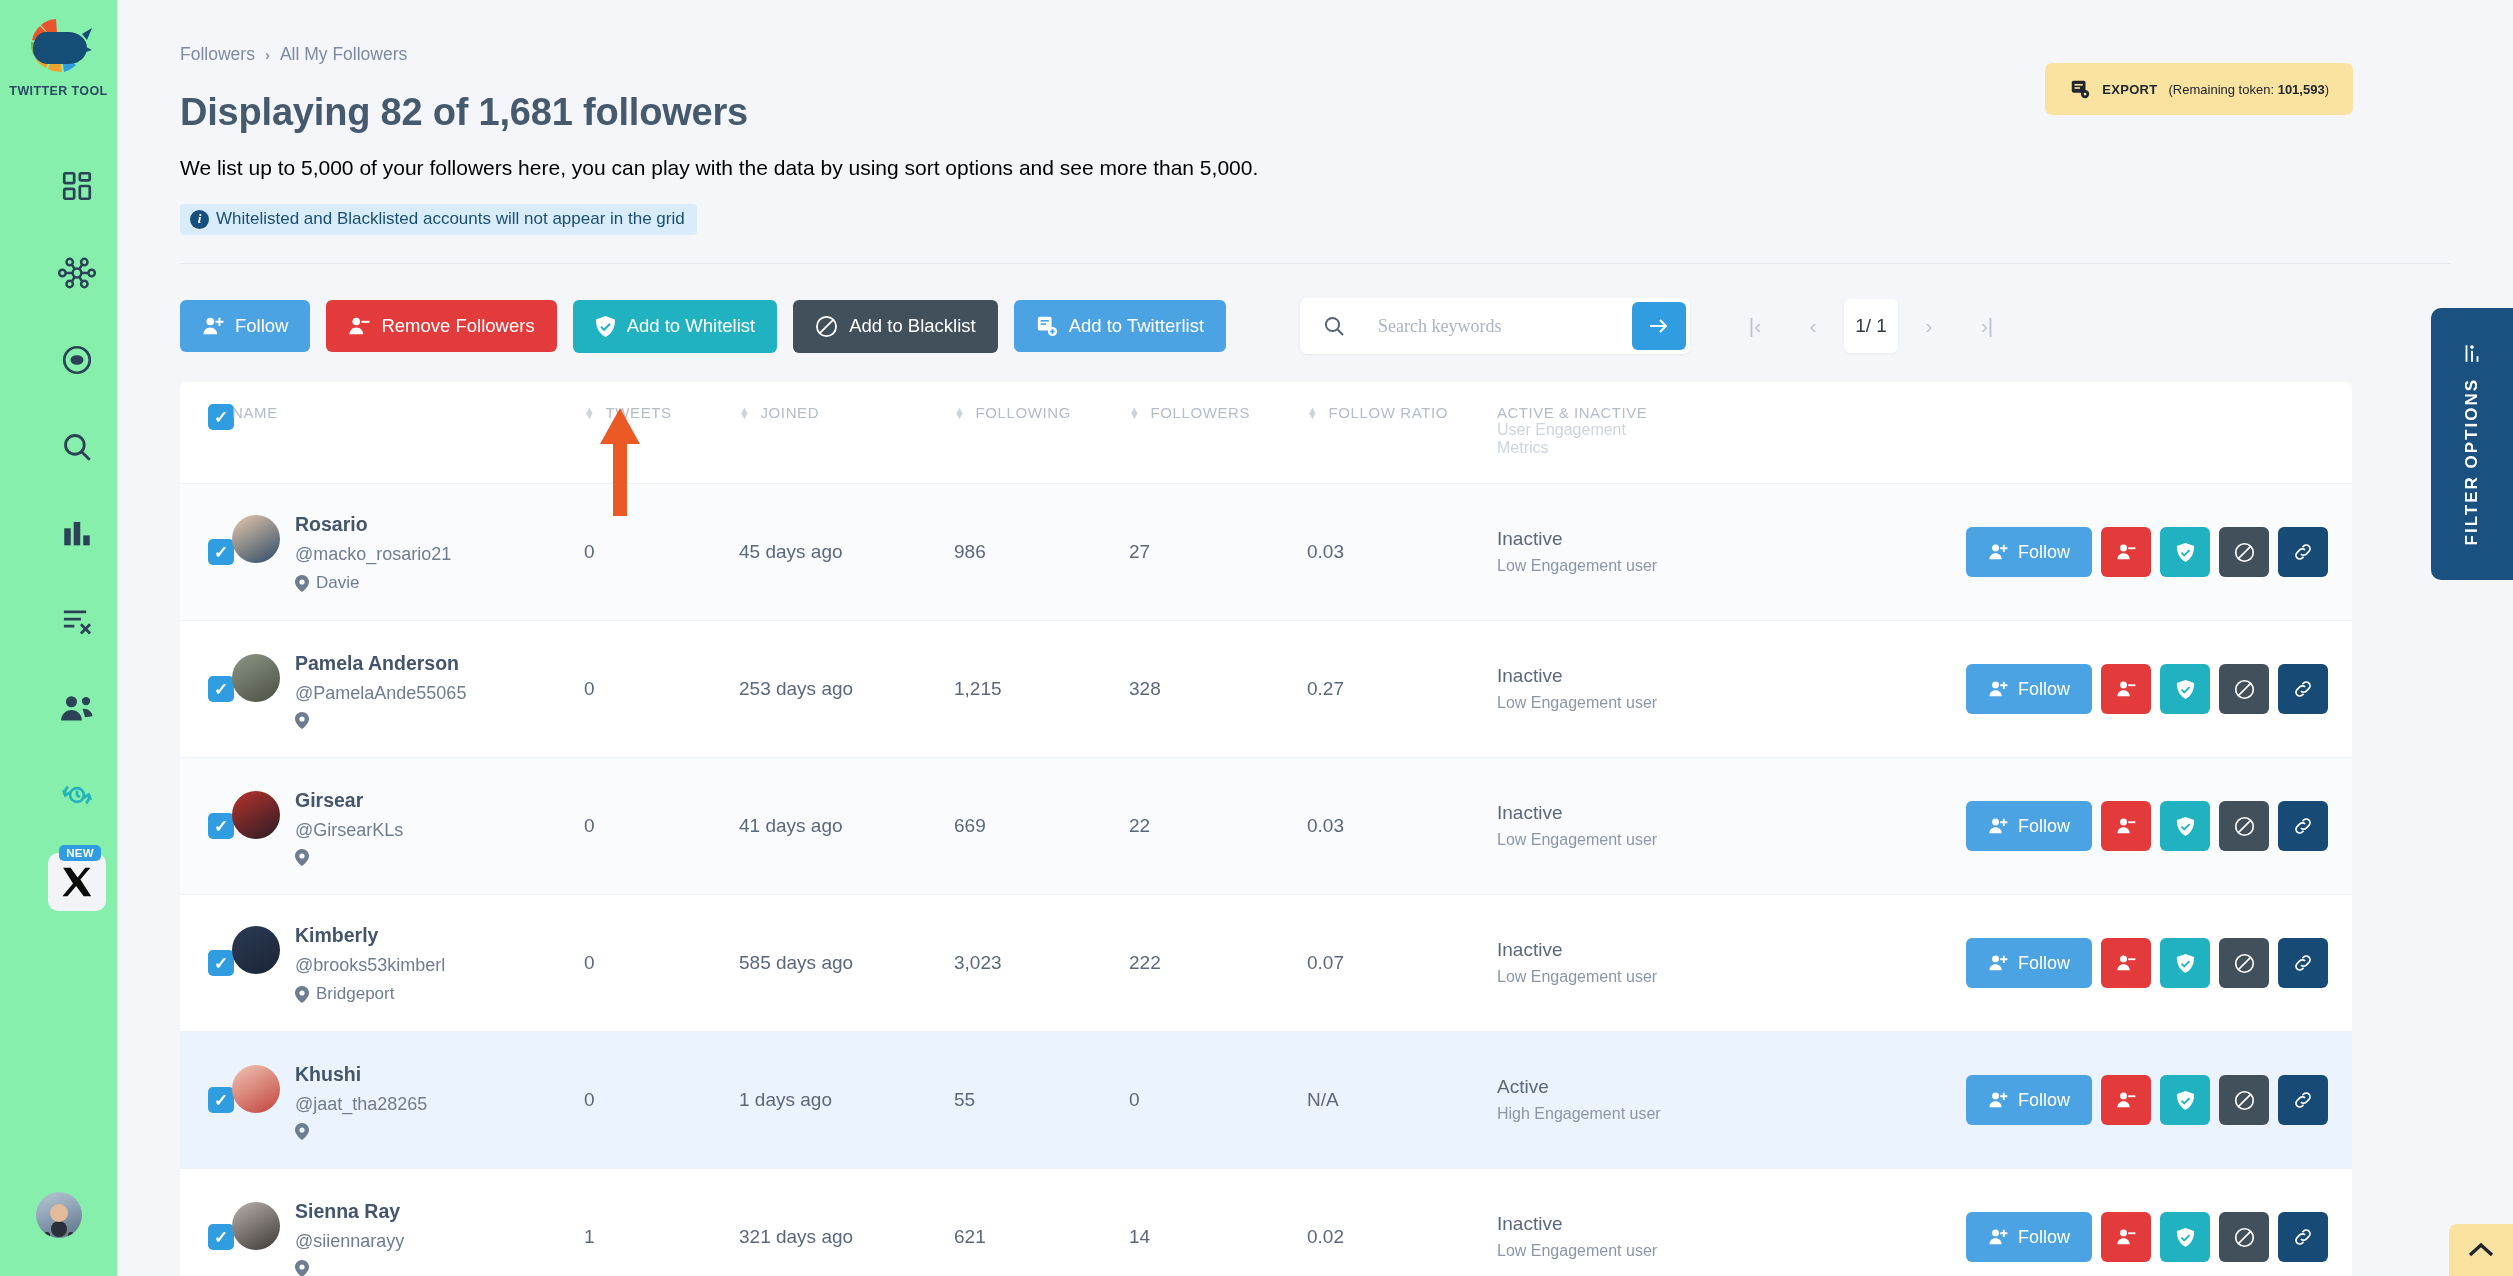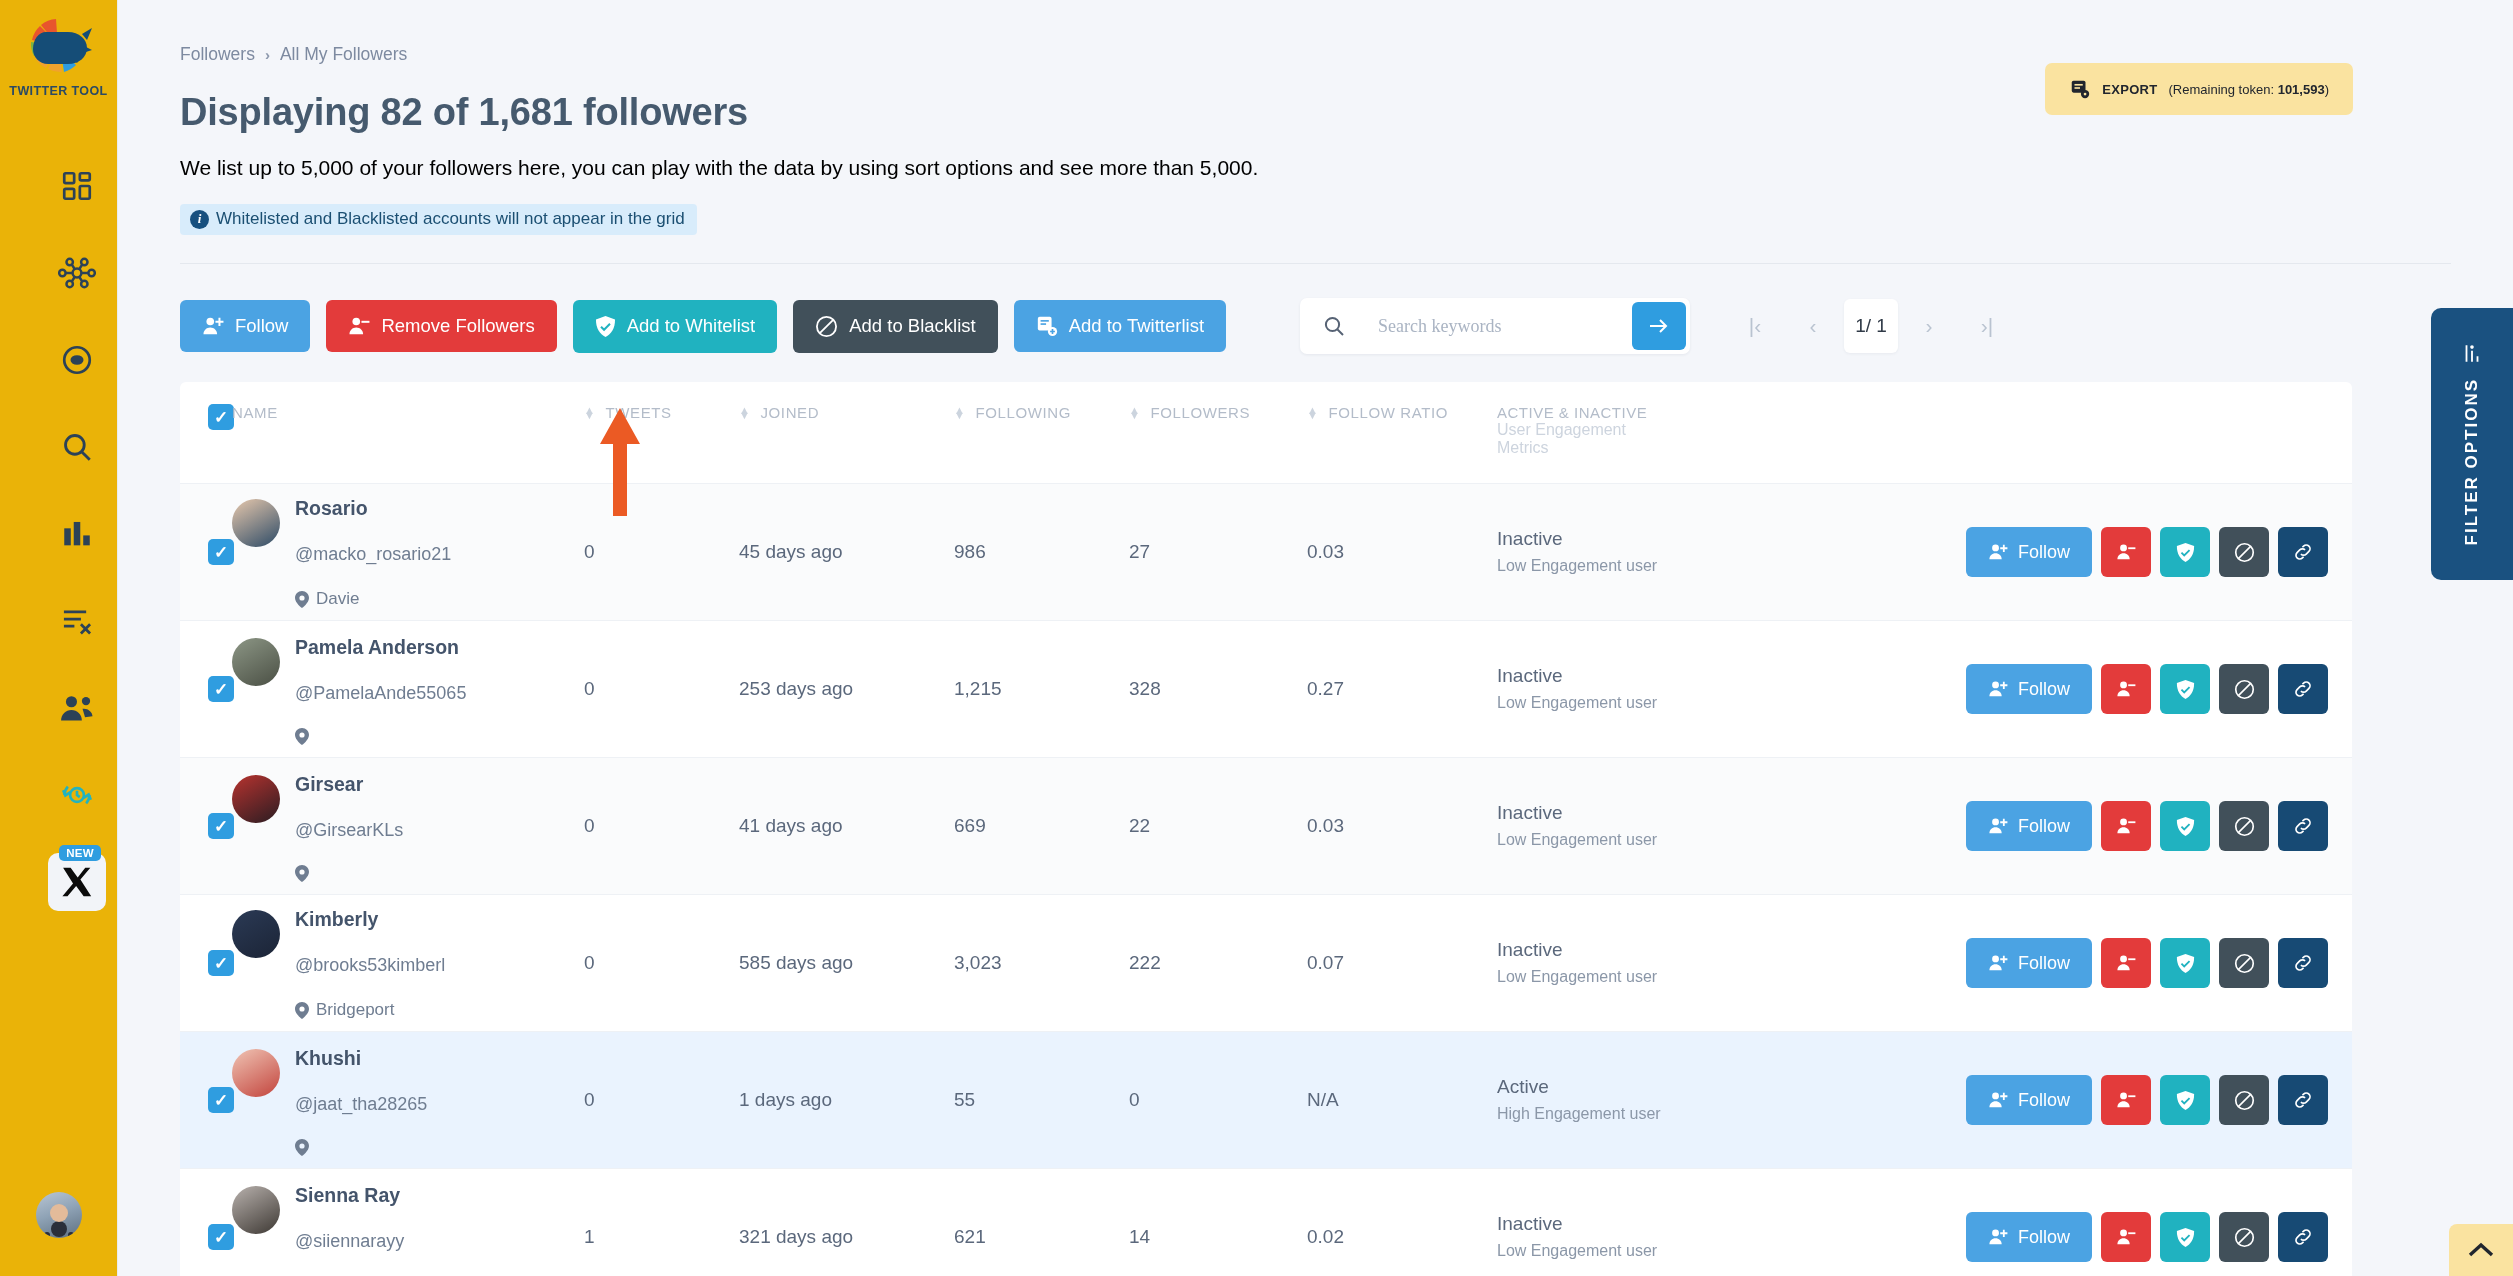--- a/index.html
+++ b/index.html
@@ -6,21 +6,21 @@
   html, body {
     width: 2513px; height: 1276px;
     background: #f4f6fa;
     font-family: "Liberation Sans", sans-serif;
     overflow: hidden;
   }
   .app { position: relative; width: 2513px; height: 1276px; display: flex; }
 
   
   .sidebar {
-    width: 118px; height: 1276px; background: #eab308;
+    width: 118px; height: 1276px; background: #86efac;
     border-right: 1px solid #e8ecf2;
     display: flex; flex-direction: column; align-items: center;
     flex: 0 0 118px; position: relative;
   }
   .brand { margin-top: 16px; display:flex; flex-direction:column; align-items:center; }
   .brand-logo { width: 66px; height: 62px; position: relative; }
   .brand-name {
     margin-top: 6px; font-size: 12.5px; font-weight: 700; letter-spacing: .4px;
     color: #2b4a63;
   }
@@ -164,21 +164,21 @@
   .row.alt { background: #fafbfc; }
   .row.hl  { background: #eaf3fe; }
 
   .cell { font-size: 19px; color: #5b687c; }
 
   .user-cell { display: flex; align-items: flex-start; gap: 15px; }
   .pic {
     width: 48px; height: 48px; border-radius: 50%; overflow: hidden; position: relative;
     flex: 0 0 48px; margin-top: 4px;
   }
-  .uinfo { display: flex; flex-direction: column; gap: 24px; padding-top: 2px; }
+  .uinfo { display: flex; flex-direction: column; gap: 8px; padding-top: 2px; }
   .uname { font-size: 19.5px; font-weight: 700; color: #44546b; }
   .uhandle { font-size: 18px; color: #6f7d91; }
   .uloc { font-size: 17px; color: #6f7d91; display: flex; align-items: center; gap: 7px; }
 
   .status { display: flex; flex-direction: column; gap: 5px; }
   .status .s1 { font-size: 19px; color: #5b687c; }
   .status .s2 { font-size: 16px; color: #8b97a8; line-height: 1.35; max-width: 170px; }
 
   .rowacts { display: flex; align-items: center; gap: 9px; }
   .ra {

